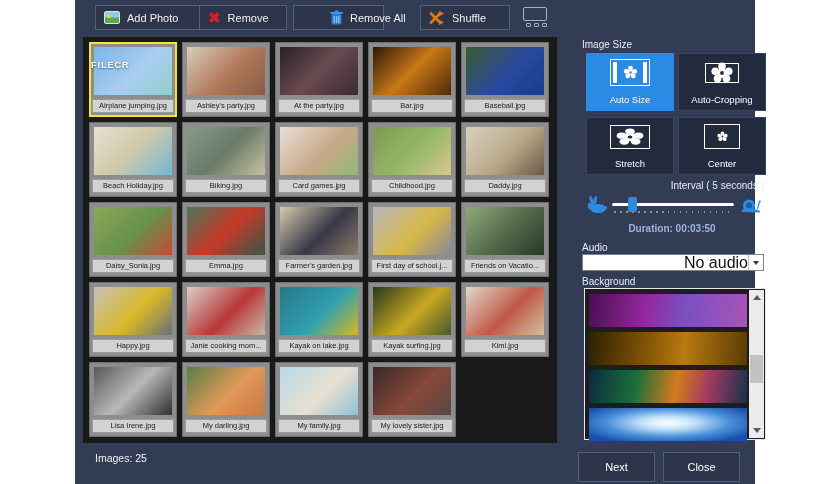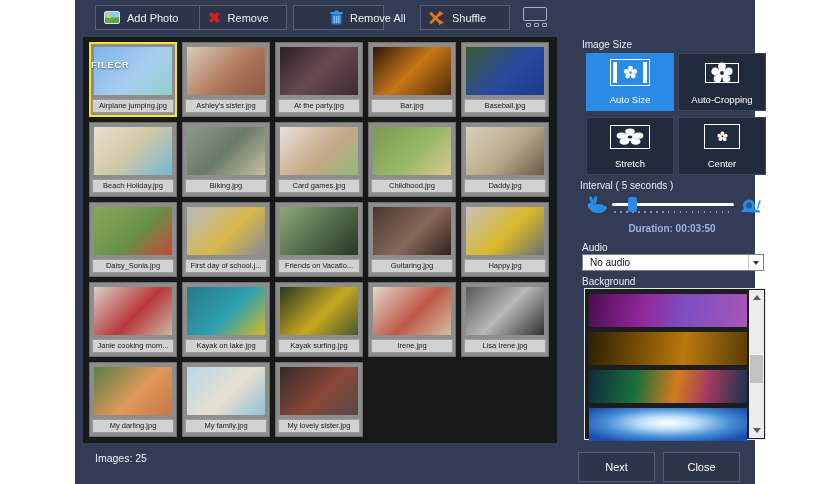--- a/index.html
+++ b/index.html
@@ -50,37 +50,37 @@
   .f-autosize { width:40px; height:27px; }
   .f-autosize::before, .f-autosize::after { content:""; position:absolute; top:2px; bottom:2px; width:4px; background:#ffffff; }
   .f-autosize::before { left:2px; } .f-autosize::after { right:2px; }
   .f-crop { width:34px; height:20px; }
   .f-crop svg { position:absolute; left:50%; top:50%; transform:translate(-50%,-50%); }
   .f-stretch { width:40px; height:24px; }
   .f-stretch svg { position:absolute; left:50%; top:50%; transform:translate(-50%,-50%) scaleX(1.55); }
   .f-center { width:36px; height:25px; }
 
   
-  .lbl-interval { position:absolute; left:0; right:6px; top:143px; text-align:left; }
+  .lbl-interval { position:absolute; left:0; right:6px; top:143px; text-align:right; }
   .slider-row { position:absolute; left:0; top:157px; width:184px; height:24px; }
   .fast-icon { position:absolute; left:6px; top:2px; }
   .slow-icon { position:absolute; right:2px; top:4px; }
   .slider { position:absolute; left:32px; top:0; width:122px; height:24px; cursor:pointer; }
   .slider .track { position:absolute; left:0; right:0; top:9px; height:3px; background:#ffffff; border-radius:2px; }
   .slider .ticks { position:absolute; left:2px; right:2px; top:17px; height:2px;
                    background-image:repeating-linear-gradient(90deg,#8a93a8 0 1.5px,transparent 1.5px 6px); }
   .slider .thumb { position:absolute; left:13%; top:3px; width:9px; height:15px; background:var(--accent,#2b8be4);
                    border-radius:2px; cursor:grab; }
   .duration { position:absolute; left:0; right:6px; top:186px; text-align:center; font-size:10px; color:#9db4e0;font-weight:bold; }
 
   
   .lbl-audio { position:absolute; left:2px; top:205px; }
   .audio-select { position:absolute; left:2px; top:217px; width:182px; height:17px; background:#ffffff;
                   border:1px solid #7a8296; display:flex; align-items:center; cursor:pointer; }
-  .audio-select .val { flex:1; color:#111111; font-size:10px; padding-left:7px; }
+  .audio-select .val { flex:1; color:#111111; font-size:16px; padding-left:13px;text-align:right; }
   .audio-select .dd { width:15px; height:100%; border-left:1px solid #c8c8c8; display:flex; align-items:center; justify-content:center; }
   .audio-select .dd::after { content:""; border-left:3.5px solid transparent; border-right:3.5px solid transparent; border-top:4px solid #333333; }
 
   
   .lbl-background { position:absolute; left:2px; top:239px; }
   .bg-box { position:absolute; left:4px; top:251px; width:182px; height:152px; background:#1d1d1d; border:1px solid #e8e8e8; }
   .bg-list { position:absolute; left:4px; top:5px; width:158px; display:flex; flex-direction:column; gap:5px; }
   .bg-item { height:33px; width:158px; cursor:pointer; }
   .bg-scroll { position:absolute; right:1px; top:1px; bottom:1px; width:15px; background:#ececec; display:flex; flex-direction:column; }
   .bg-scroll .arrow { height:15px; display:flex; align-items:center; justify-content:center; cursor:pointer; }
@@ -150,21 +150,21 @@
   <div class="grid-panel">
     <div class="cell selected" style="border-color: rgb(243, 228, 59);">
       <div class="photo" style="background: linear-gradient(135deg, rgb(125, 180, 232), rgb(169, 205, 240) 55%, rgb(143, 208, 200));"></div>
       <div class="watermark">FILECR</div>
       <div class="fname">Airplane jumping.jpg</div>
     </div>
 
     <div class="cell">
       <div class="photo" style="background: linear-gradient(135deg, rgb(216, 205, 184), rgb(176, 120, 90) 55%, rgb(138, 90, 72));"></div>
       <div class="watermark"></div>
-      <div class="fname">Ashley's sister.jpg</div>
+      <div class="fname">Ashley's party.jpg</div>
     </div>
 
     <div class="cell">
       <div class="photo" style="background: linear-gradient(135deg, rgb(42, 32, 40), rgb(106, 74, 80) 50%, rgb(58, 42, 53));"></div>
       <div class="watermark"></div>
       <div class="fname">At the party.jpg</div>
     </div>
 
     <div class="cell">
       <div class="photo" style="background: linear-gradient(135deg, rgb(48, 24, 8), rgb(200, 120, 24) 50%, rgb(80, 40, 8));"></div>
@@ -207,39 +207,44 @@
       <div class="watermark"></div>
       <div class="fname">Daddy.jpg</div>
     </div>
 
     <div class="cell">
       <div class="photo" style="background: linear-gradient(135deg, rgb(136, 168, 88), rgb(104, 144, 74) 55%, rgb(200, 72, 56));"></div>
       <div class="watermark"></div>
       <div class="fname">Daisy_Sonia.jpg</div>
     </div>
 
-
+    <div class="cell">
+      <div class="photo" style="background: linear-gradient(135deg, rgb(72, 120, 88), rgb(200, 56, 40) 50%, rgb(56, 88, 72));"></div>
+      <div class="watermark"></div>
+      <div class="fname">Emma.jpg</div>
+    </div>
+
+    <div class="cell">
+      <div class="photo" style="background: linear-gradient(135deg, rgb(216, 200, 176), rgb(56, 56, 72) 55%, rgb(138, 122, 104));"></div>
+      <div class="watermark"></div>
+      <div class="fname">Farmer's garden.jpg</div>
+    </div>
 
     <div class="cell">
       <div class="photo" style="background: linear-gradient(135deg, rgb(184, 184, 192), rgb(216, 184, 72) 55%, rgb(136, 136, 152));"></div>
       <div class="watermark"></div>
       <div class="fname">First day of school.j...</div>
     </div>
 
     <div class="cell">
       <div class="photo" style="background: linear-gradient(135deg, rgb(144, 168, 120), rgb(80, 104, 72) 55%, rgb(40, 56, 40));"></div>
       <div class="watermark"></div>
       <div class="fname">Friends on Vacatio...</div>
     </div>
 
-    <div class="cell">
-      <div class="photo" style="background: linear-gradient(135deg, rgb(72, 56, 48), rgb(136, 104, 88) 55%, rgb(48, 32, 32));"></div>
-      <div class="watermark"></div>
-      <div class="fname">Guitaring.jpg</div>
-    </div>
 
     <div class="cell">
       <div class="photo" style="background: linear-gradient(135deg, rgb(200, 192, 184), rgb(216, 184, 40) 55%, rgb(104, 112, 120));"></div>
       <div class="watermark"></div>
       <div class="fname">Happy.jpg</div>
     </div>
 
     <div class="cell">
       <div class="photo" style="background: linear-gradient(135deg, rgb(216, 208, 200), rgb(184, 56, 56) 55%, rgb(200, 184, 168));"></div>
       <div class="watermark"></div>
@@ -254,21 +259,21 @@
 
     <div class="cell">
       <div class="photo" style="background: linear-gradient(135deg, rgb(40, 56, 32), rgb(200, 168, 32) 55%, rgb(72, 88, 48));"></div>
       <div class="watermark"></div>
       <div class="fname">Kayak surfing.jpg</div>
     </div>
 
     <div class="cell">
       <div class="photo" style="background: linear-gradient(135deg, rgb(224, 216, 200), rgb(192, 88, 72) 55%, rgb(208, 192, 160));"></div>
       <div class="watermark"></div>
-      <div class="fname">Irene.jpg</div>
+      <div class="fname">Kimi.jpg</div>
     </div>
 
     <div class="cell">
       <div class="photo" style="background: linear-gradient(135deg, rgb(88, 88, 88), rgb(184, 184, 184) 50%, rgb(48, 48, 48));"></div>
       <div class="watermark"></div>
       <div class="fname">Lisa Irene.jpg</div>
     </div>
 
     <div class="cell">
       <div class="photo" style="background: linear-gradient(135deg, rgb(88, 128, 72), rgb(224, 152, 88) 55%, rgb(200, 120, 72));"></div>

